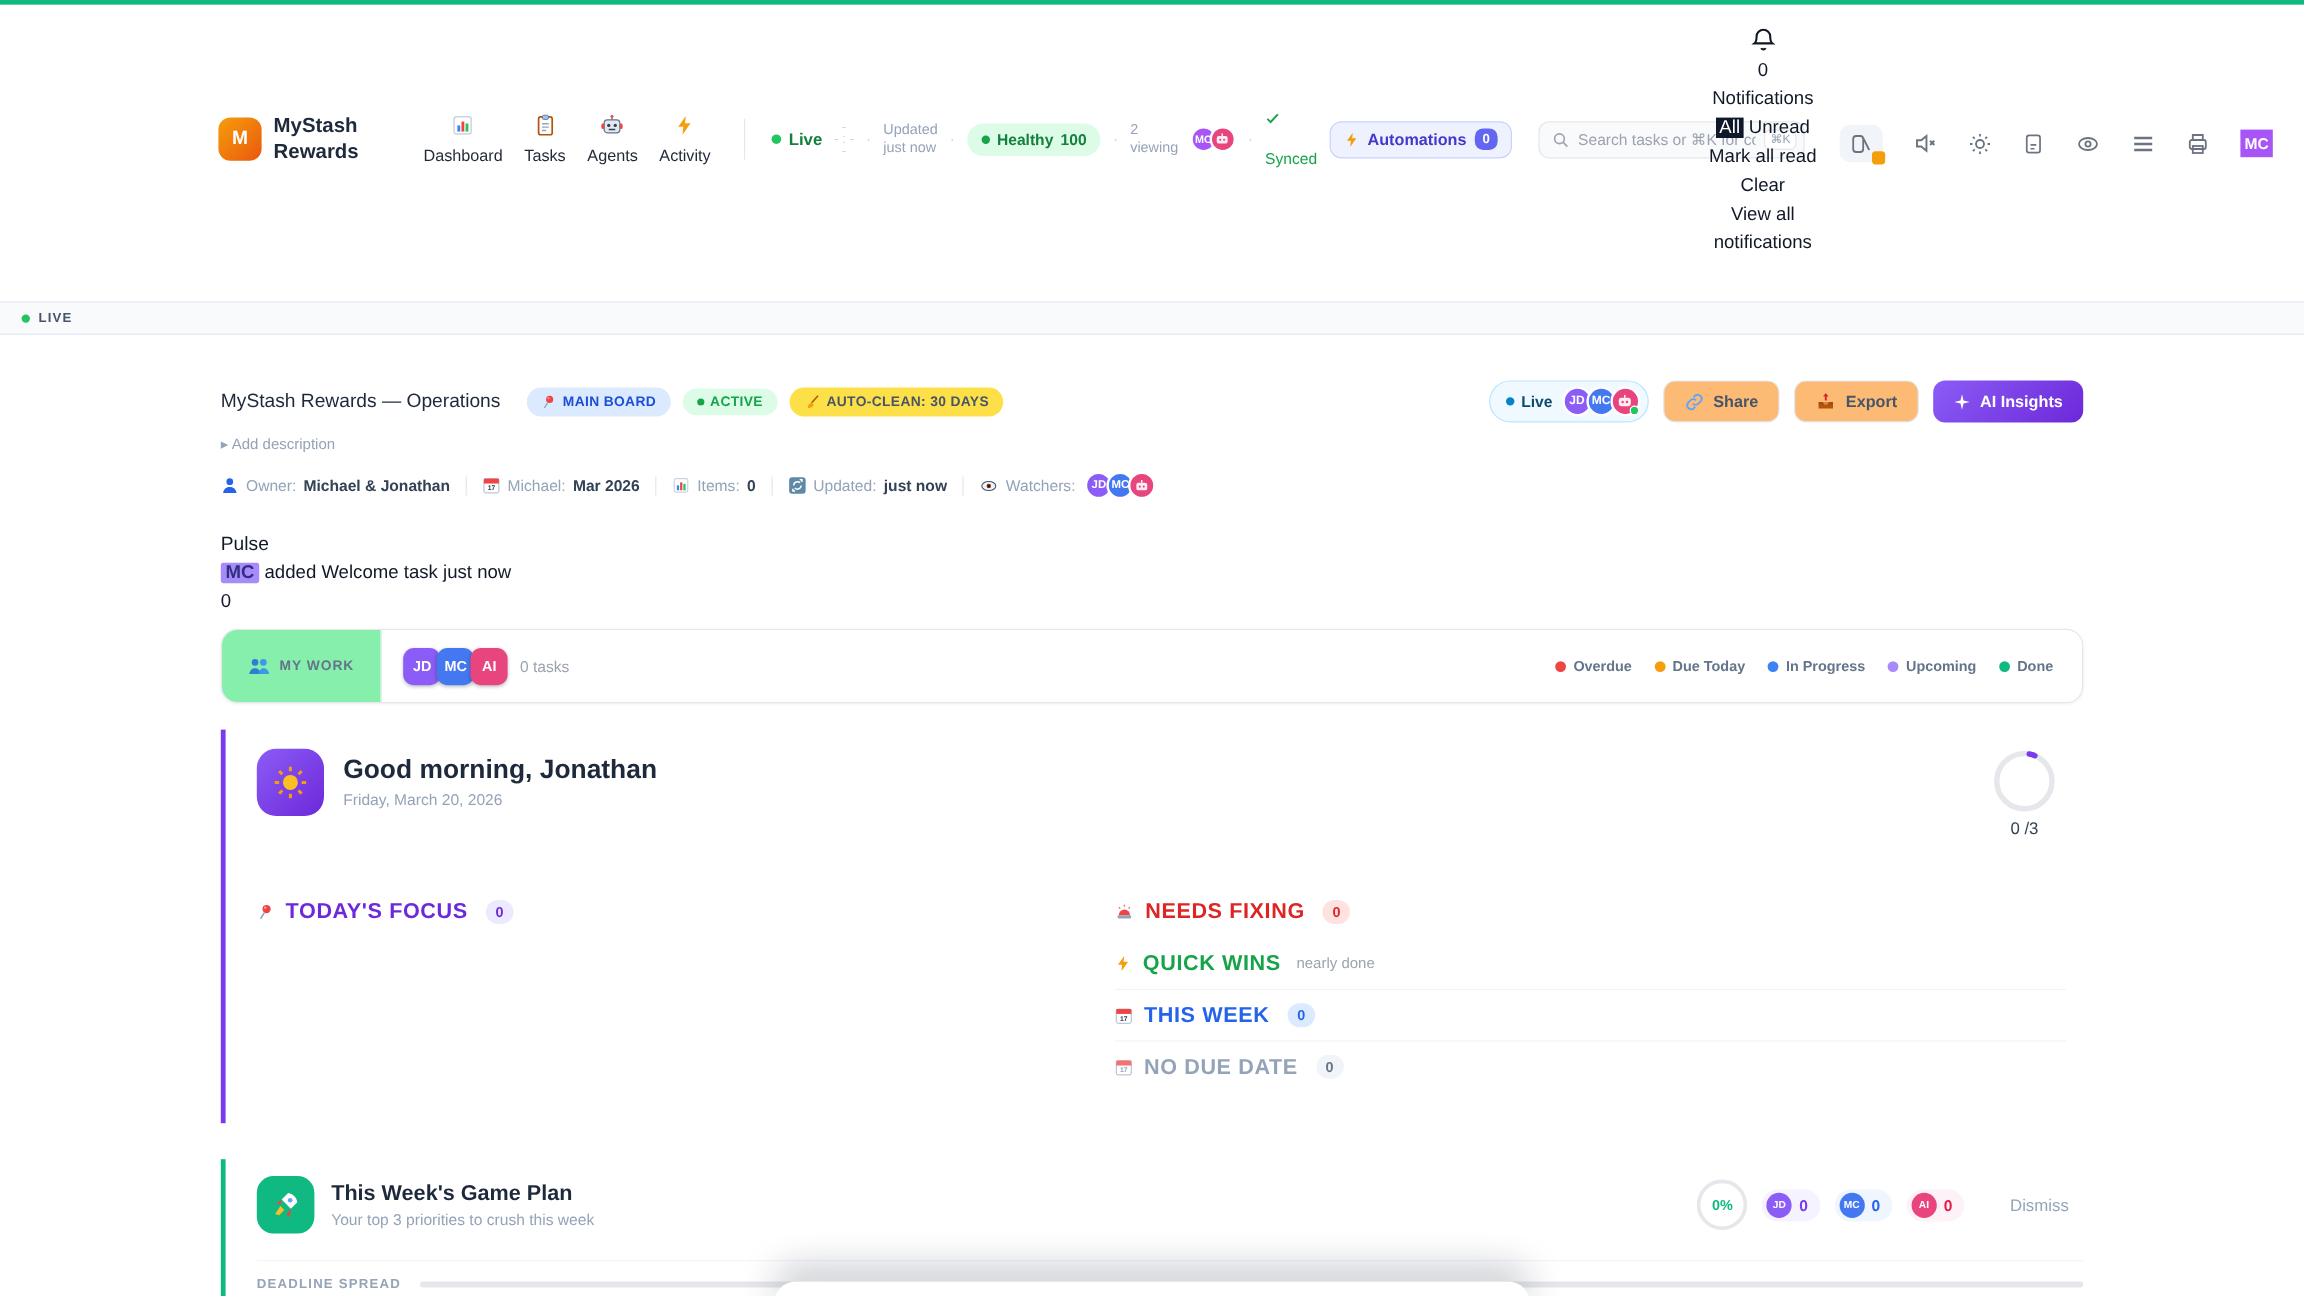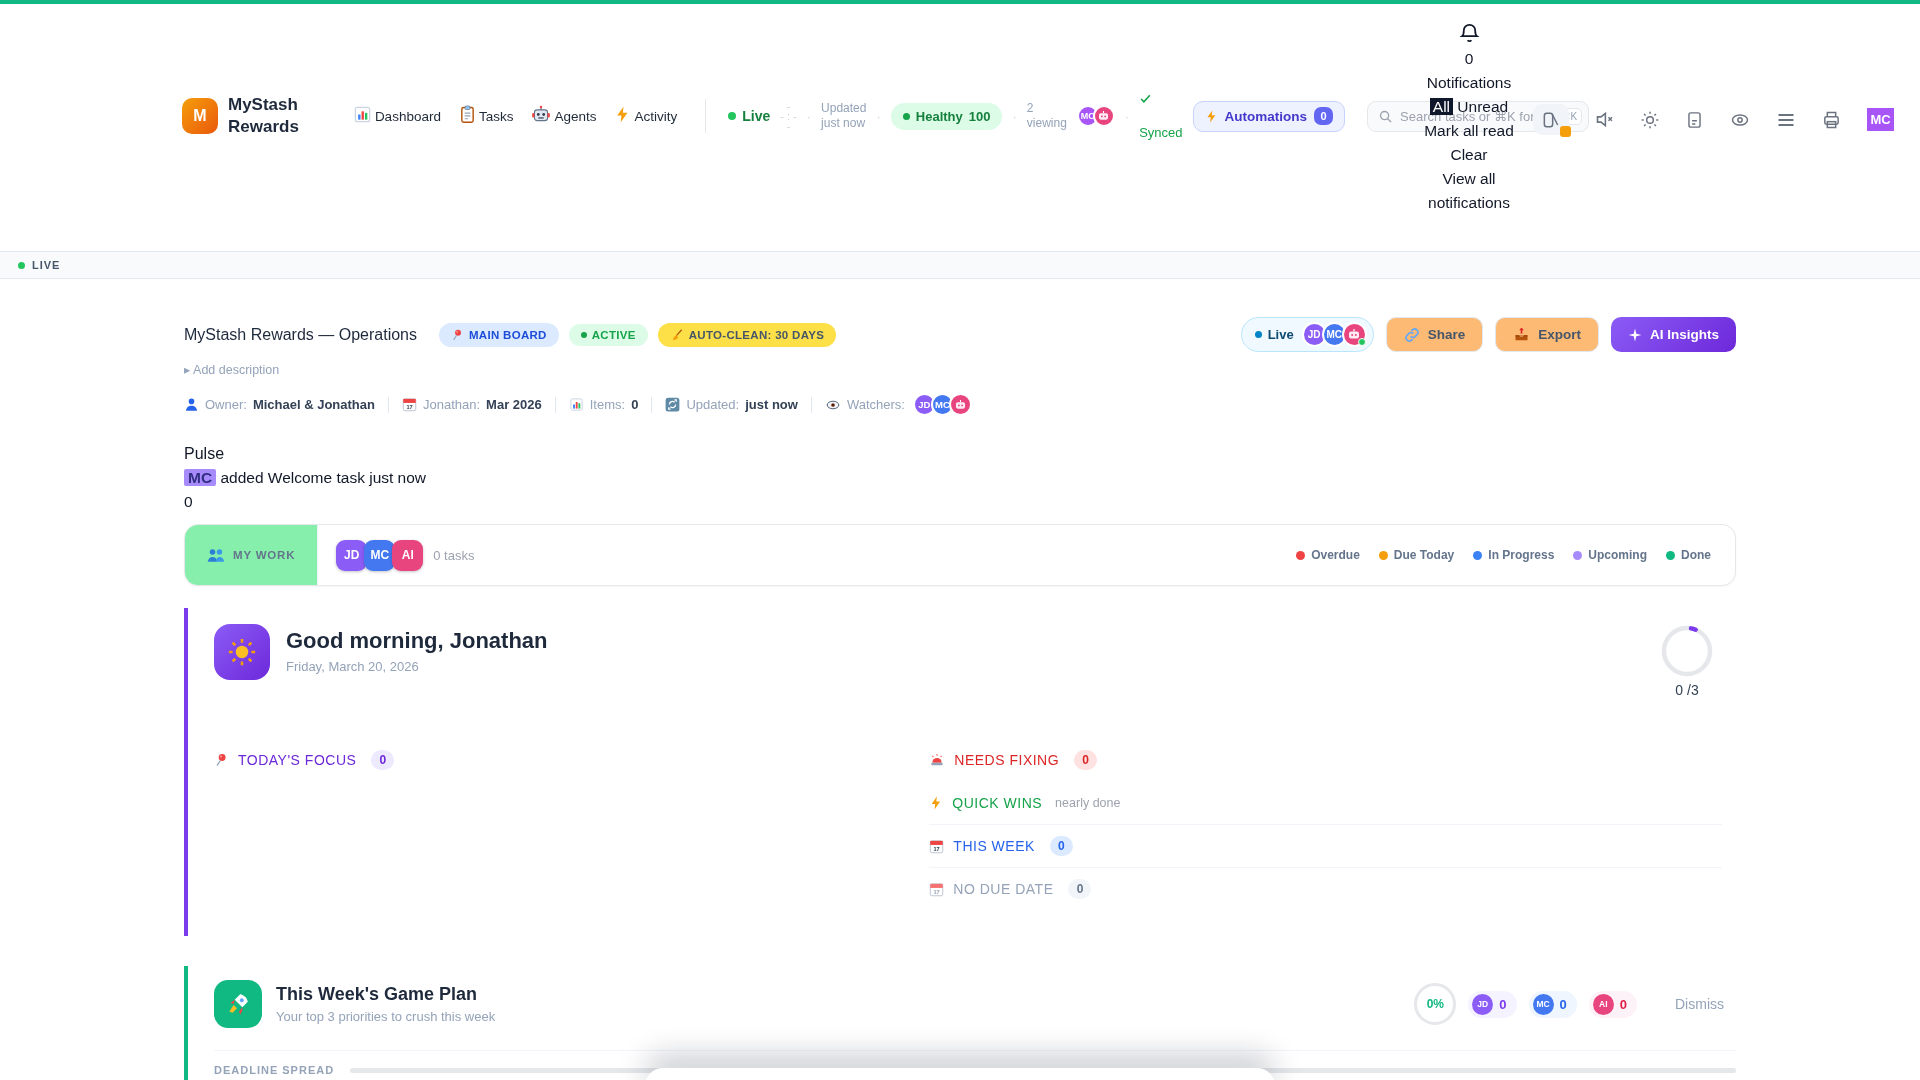--- a/index.html
+++ b/index.html
@@ -8,21 +8,21 @@
   .top-line { height:4px; background:#10b981; }
 
   
   header { position:relative; height:247px; background:#fff; }
   .header-row { display:flex; align-items:center; padding-left:182px; padding-top:88px; }
   .logo-group { display:flex; align-items:center; gap:10px; margin-right:54px; }
   .logo-badge { width:36px; height:36px; border-radius:10px; background:linear-gradient(135deg,#f59e0b,#ea580c);
     color:#fff; font-weight:800; font-size:16px; display:flex; align-items:center; justify-content:center; }
   .logo-title { font-weight:800; font-size:17px; line-height:1.3; color:#1e293b; }
   nav { display:flex; gap:18px; margin-right:28px; }
-  .nav-item { display:flex; flex-direction:row; align-items:center; gap:3px; cursor:pointer; }
+  .nav-item { display:flex; flex-direction:column; align-items:center; gap:3px; cursor:pointer; }
   .nav-item .lbl { font-size:13.5px; color:#1f2937; }
   .vdiv { width:1px; height:34px; background:#e5e7eb; margin-right:22px; }
 
   .status { display:flex; align-items:center; gap:10px; }
   .sep::after { content:"·"; color:#cbd5e1; font-size:13px; }
   .live { display:flex; align-items:center; gap:6px; font-weight:700; font-size:14px; color:#15803d; }
   .dot { width:8px; height:8px; border-radius:50%; background:#22c55e; display:inline-block; }
   .timeph { display:flex; flex-direction:column; align-items:center; line-height:10px; font-size:11px; color:#cbd5e1; }
   .two-line { font-size:12px; color:#94a3b8; line-height:1.25; }
   .pill-healthy { display:flex; align-items:center; gap:6px; background:#dcfce7; border-radius:999px;
@@ -122,21 +122,21 @@
     display:flex; align-items:center; justify-content:center; margin-right:16px; }
   .greet-h1 { font-size:22px; font-weight:800; color:#1e293b; margin-top:4px; }
   .greet-date { font-size:13px; color:#94a3b8; margin-top:5px; }
   .ring-wrap { margin-left:auto; margin-right:22px; display:flex; flex-direction:column; align-items:center; }
   .ring-score { font-size:14px; color:#334155; margin-top:4px; }
   .greet-cols { display:flex; margin-top:40px; }
   .col-left { width:47%; }
   .col-right { flex:1; padding-right:14px; }
   .sec-row { display:flex; align-items:center; gap:9px; height:43px; }
   .sec-row.bt { border-top:1px solid #f1f5f9; }
-  .sec-t { font-size:14px; font-weight:400; letter-spacing:.5px; }
+  .sec-t { font-size:18px; font-weight:700; letter-spacing:.5px; }
   .cnt { min-width:23px; height:20px; border-radius:999px; font-size:12px; font-weight:700;
     display:inline-flex; align-items:center; justify-content:center; padding:0 7px; margin-left:6px; }
   .c-purple { color:#6d28d9; } .cb-purple { background:#ede9fe; color:#6d28d9; }
   .c-red { color:#dc2626; } .cb-red { background:#fee2e2; color:#dc2626; }
   .c-green { color:#16a34a; }
   .c-blue { color:#2563eb; } .cb-blue { background:#dbeafe; color:#2563eb; }
   .c-gray { color:#94a3b8; } .cb-gray { background:#f1f5f9; color:#64748b; }
   .note { font-size:12.5px; color:#9ca3af; margin-left:4px; }
 
   .gp-card { margin-top:30px; border-left:4px solid #10b981; padding:14px 0 20px 26px; }
@@ -434,21 +434,21 @@
       <span class="lab">Owner:</span>
       <span class="val">Michael &amp; Jonathan</span>
     </span>
     <span class="meta-div"></span>
     <span class="meta-item">
       <svg width="15" height="15" viewBox="0 0 24 24">
           <rect x="2" y="3" width="20" height="19" rx="2.5" fill="#fff" stroke="#94a3b8"></rect>
           <rect x="2" y="3" width="20" height="6.5" fill="#ef4444"></rect>
           <text x="12" y="18.5" font-size="9" font-weight="bold" fill="#334155" text-anchor="middle">17</text>
         </svg>
-      <span class="lab">Jonathan:</span>
+      <span class="lab">Michael:</span>
       <span class="val">Mar 2026</span>
     </span>
     <span class="meta-div"></span>
     <span class="meta-item">
       <svg width="15" height="15" viewBox="0 0 24 24">
           <rect x="3" y="3" width="18" height="18" rx="2.5" fill="#fff" stroke="#cbd5e1" stroke-width="1.6"></rect>
           <rect x="6.5" y="12" width="3" height="6.5" fill="#3b82f6"></rect>
           <rect x="10.8" y="8" width="3" height="10.5" fill="#ef4444"></rect>
           <rect x="15.1" y="10" width="3" height="8.5" fill="#22c55e"></rect>
         </svg>

